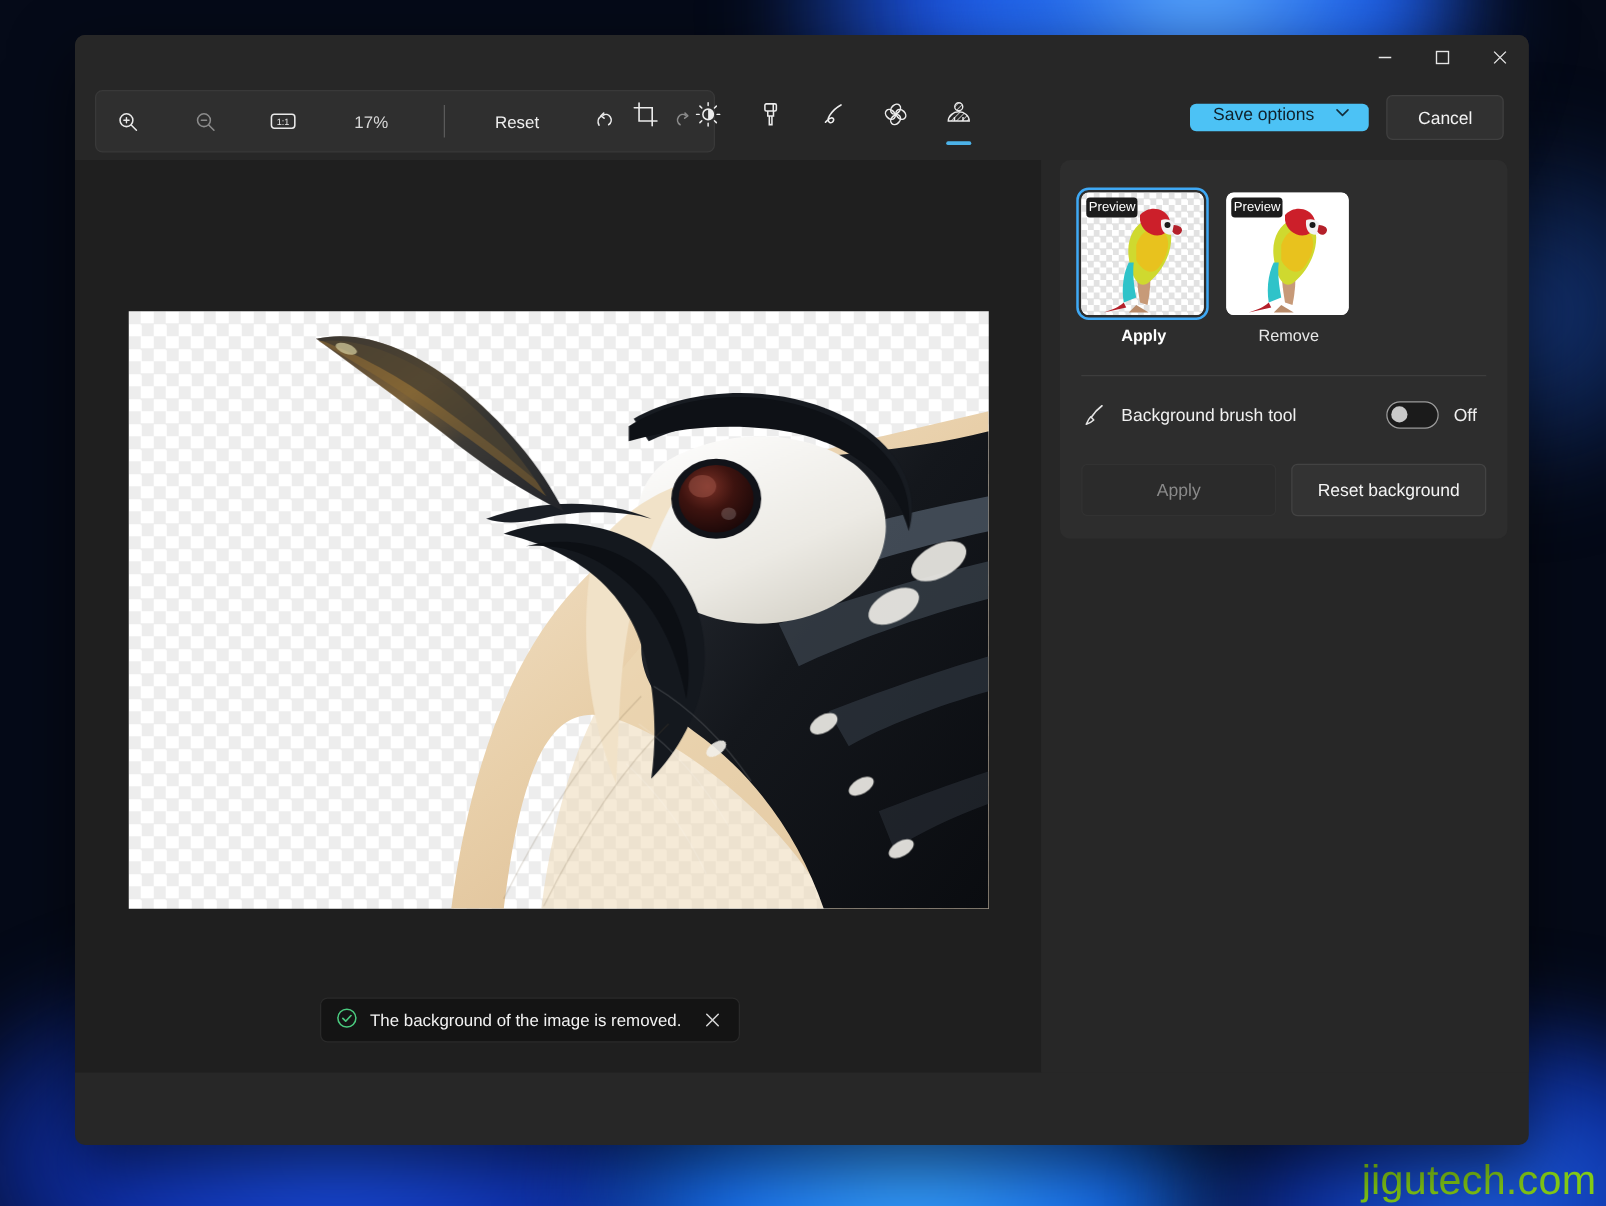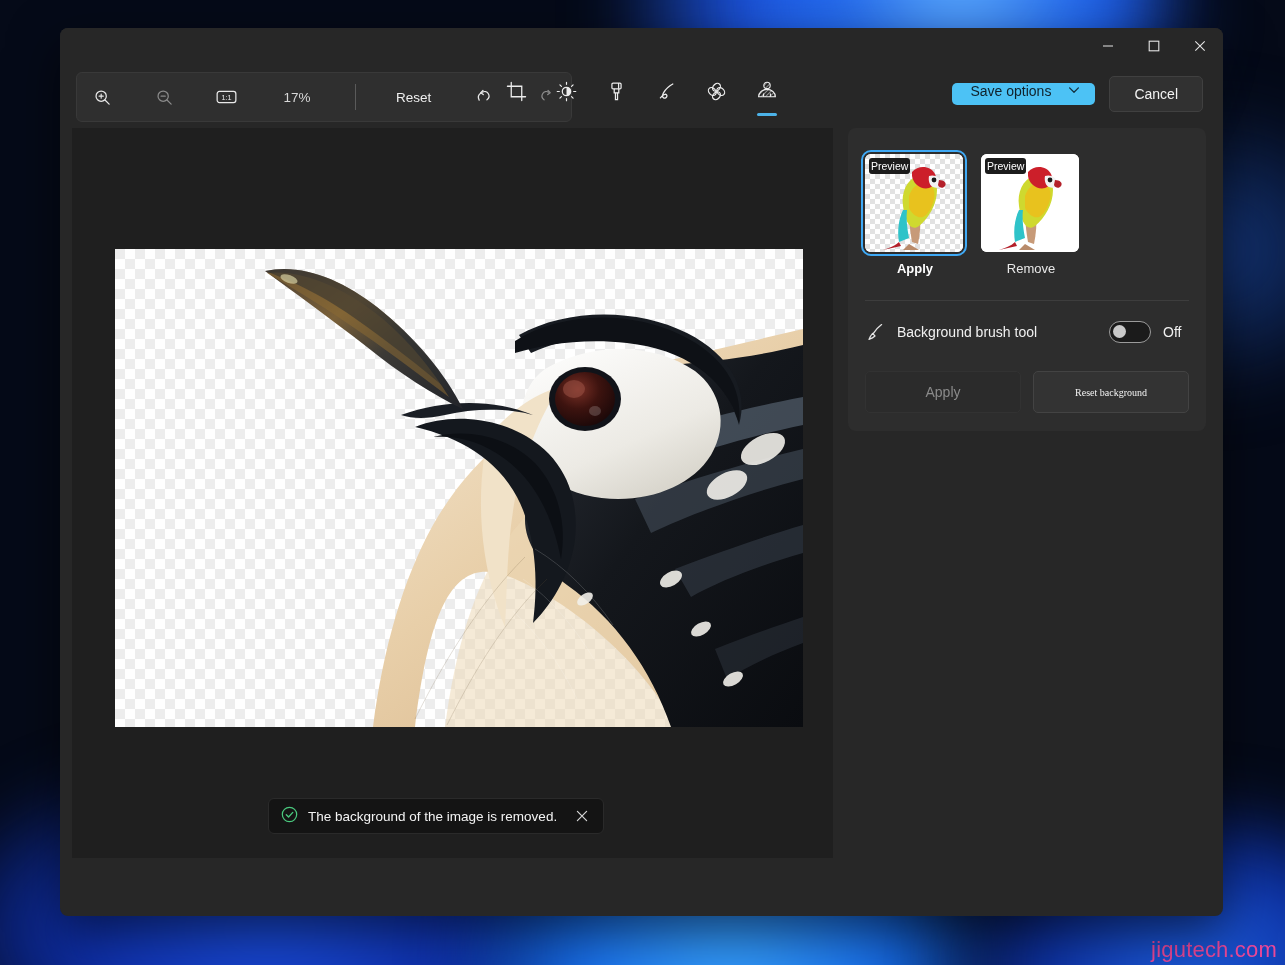--- a/index.html
+++ b/index.html
@@ -50,22 +50,22 @@
   }
   .bloom-f {
     width: 420px; height: 380px;
     left: 1010px; top: 60px;
     background: radial-gradient(closest-side, #15387f 0%, rgba(6,16,50,0) 80%);
   }
   #watermark {
     position: absolute;
     right: 8px;
     bottom: 2px;
-    font-size: 22px;
-    color: #ec4899;
+    font-size: 33px;
+    color: #84cc16;
     letter-spacing: 0.2px;
     font-family: "Liberation Sans", sans-serif;
   }
 
   
   #window {
     position: absolute;
     left: 60px;
     top: 28px;
     width: 1163px;
@@ -218,21 +218,21 @@
   }
 
   
   #body {
     position: relative;
     height: 730px;
     background: #272727;
   }
   #canvas-area {
     position: absolute;
-    left: 12px; top: 0;
+    left: 0; top: 0;
     width: 773px;
     height: 730px;
     background: #1f1f1f;
   }
   #image-frame {
     position: absolute;
     left: 43px;
     top: 121px;
     width: 688px;
     height: 478px;
@@ -402,22 +402,21 @@
     font-size: 14px;
   }
   #reset-bg-btn {
     flex: 1;
     height: 40px;
     border-radius: 5px;
     background: #333333;
     border: 1px solid #434343;
     color: #f4f4f4;
     display: flex; align-items: center; justify-content: center;
-    font-size: 10px;
-    font-family: Liberation Serif, serif;
+    font-size: 14px;
   }
 </style>
 </head>
 <body>
 
 <div id="desktop">
   <div class="bloom bloom-f"></div>
   <div class="bloom bloom-a"></div>
   <div class="bloom bloom-b"></div>
   <div class="bloom bloom-c"></div>

